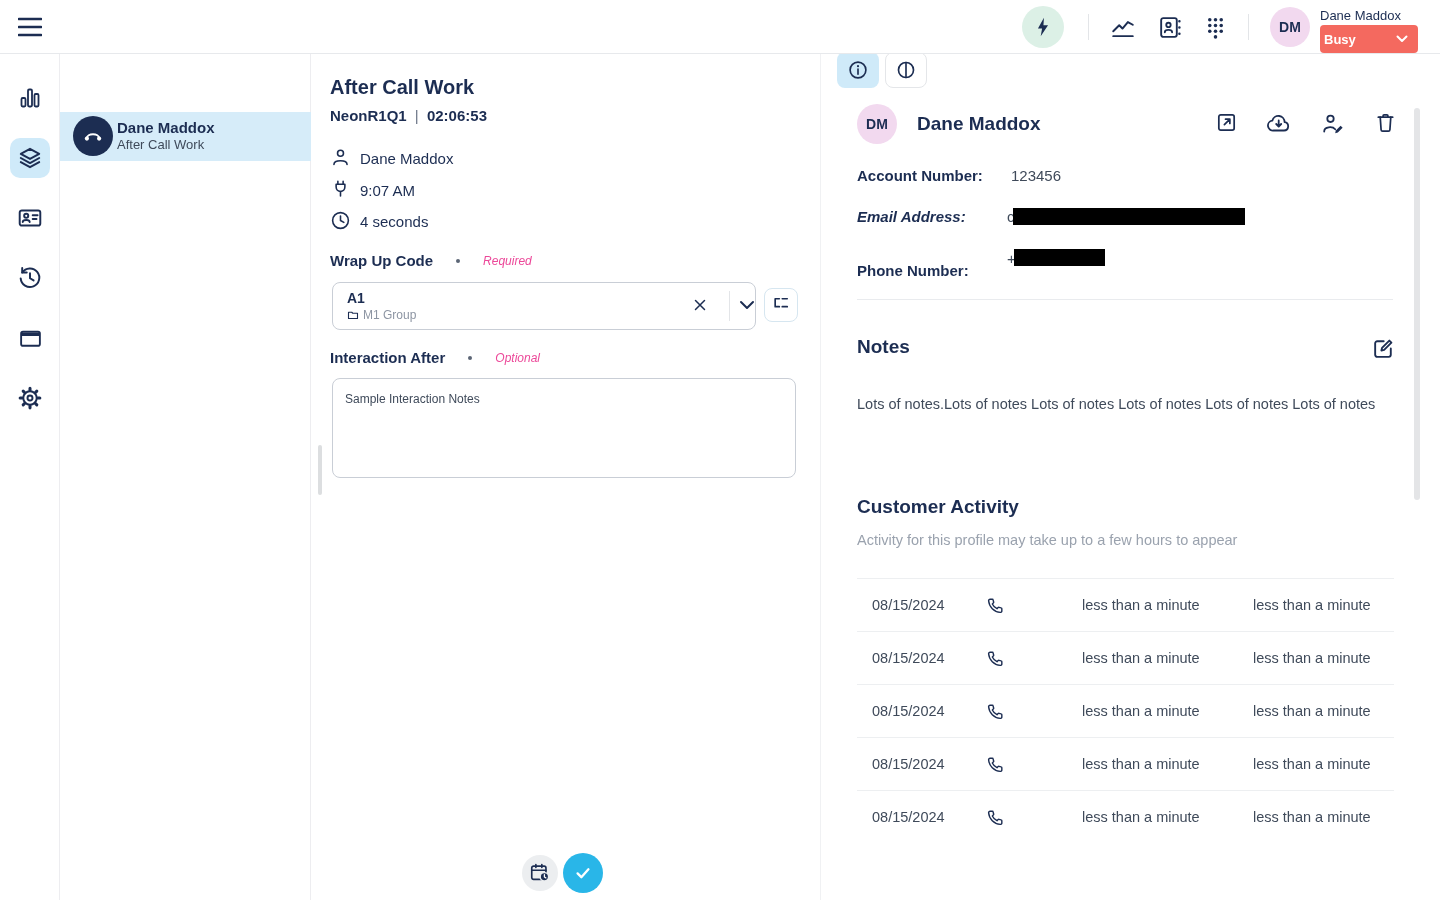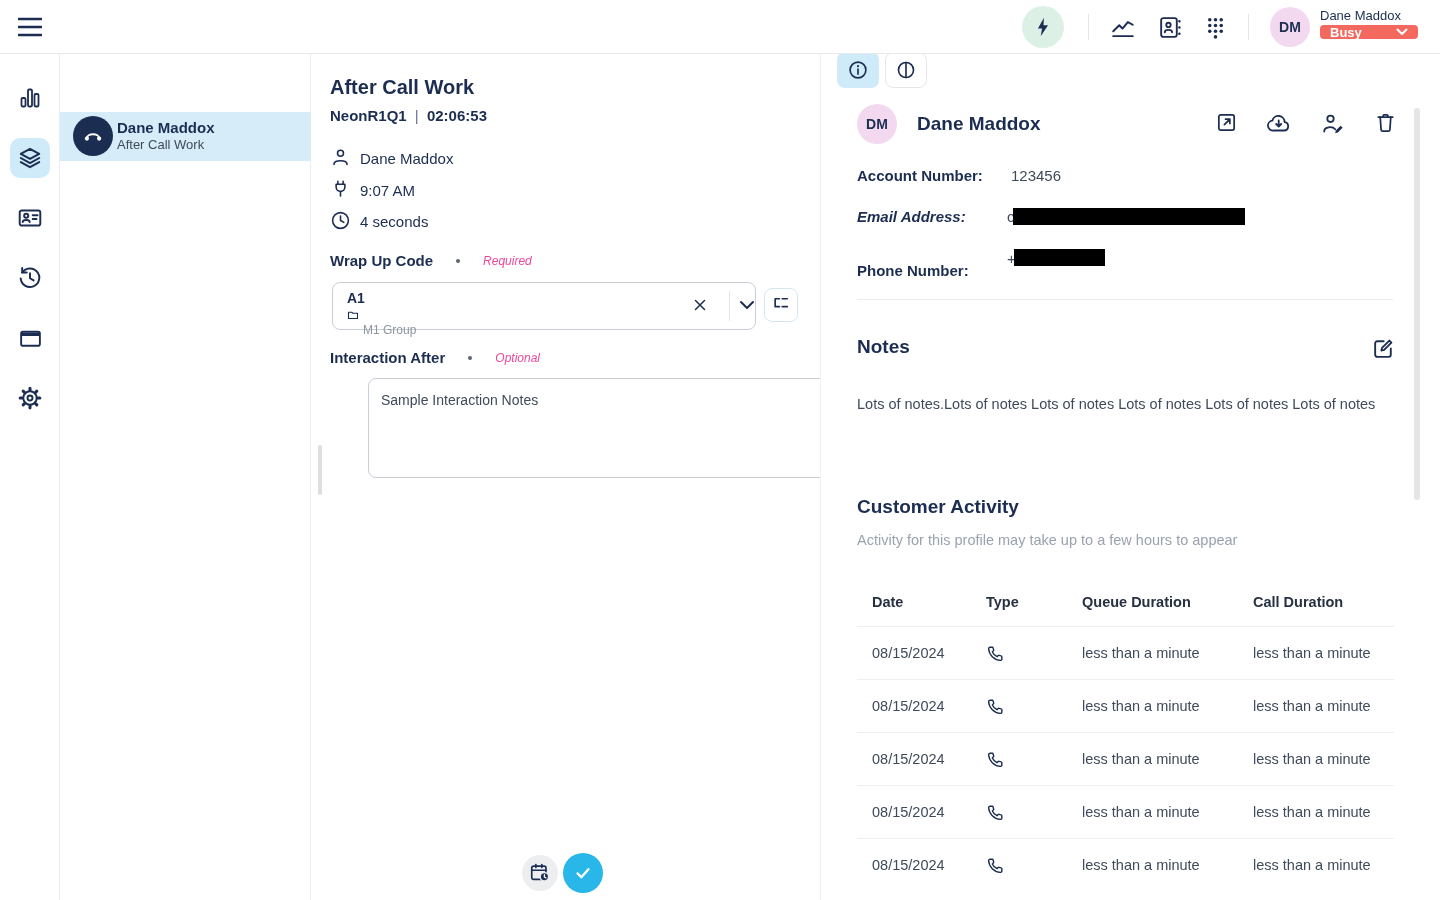--- a/index.html
+++ b/index.html
@@ -8,21 +8,21 @@
   .abs { position:absolute; }
   svg.ic { display:block; fill:none; stroke:#1c2d52; stroke-width:1.8; stroke-linecap:round; stroke-linejoin:round; }
   .navy { color:#1c2d52; }
   .btn { cursor:pointer; background:none; border:none; }
 
   
   .topbar { position:absolute; left:0; top:0; width:1440px; height:54px; background:#fff; border-bottom:1px solid #e7e9ec; z-index:5; }
   .tb-divider { position:absolute; top:14px; width:1px; height:26px; background:#e3e5e8; }
   .circle-btn { position:absolute; border-radius:50%; display:flex; align-items:center; justify-content:center; }
   .avatar { border-radius:50%; display:flex; align-items:center; justify-content:center; font-weight:bold; color:#1c2d52; background:#f2d9ef; }
-  .busy-btn { position:absolute; left:1320px; top:25px; width:98px; height:14px; background:#f4695f; border:none; border-radius:4px; color:#fff; font-weight:bold; font-size:13px; display:flex; align-items:center; justify-content:space-between; padding:0 10px 0 10px; cursor:pointer; font-family:"Liberation Sans",sans-serif; }
+  .busy-btn { position:absolute; left:1320px; top:25px; width:98px; height:28px; background:#f4695f; border:none; border-radius:4px; color:#fff; font-weight:bold; font-size:13px; display:flex; align-items:center; justify-content:space-between; padding:0 10px 0 4px; cursor:pointer; font-family:"Liberation Sans",sans-serif; }
 
   
   .rail { position:absolute; left:0; top:54px; width:60px; height:846px; border-right:1px solid #ededf0; background:#fff; }
   .rail-item { position:absolute; left:10px; width:40px; height:40px; border-radius:10px; display:flex; align-items:center; justify-content:center; cursor:pointer; }
   .rail-item.selected { background:#cfeaf9; }
 
   
   .tasks { position:absolute; left:60px; top:54px; width:251px; height:846px; border-right:1px solid #ededf0; background:#fff; }
   .tasks h2 { position:absolute; left:19px; top:77px; font-size:17px; color:#1c2d52; }
   .task-item { position:absolute; left:0; top:58px; width:251px; height:49px; background:#d6ecf9; cursor:pointer; }
@@ -30,21 +30,21 @@
   .task-title { position:absolute; left:57px; top:7px; font-size:15px; font-weight:bold; color:#1c2d52; }
   .task-sub { position:absolute; left:57px; top:25px; font-size:13px; color:#3f4a5a; }
 
   
   .label-row { display:flex; align-items:center; gap:23px; }
   .dot { width:4px; height:4px; border-radius:50%; background:#5b6575; display:inline-block; }
   .req { font-size:12px; color:#ec4899;font-style:italic; }
   .sec-label { font-size:15px; font-weight:bold; color:#1c2d52; }
   .select-box { position:absolute; left:332px; top:282px; width:424px; height:48px; border:1px solid #c9ced6; border-radius:8px; background:#fff; cursor:pointer; }
   .meta-text { font-size:15px; color:#1c2d52; }
-  .ta { position:absolute; left:332px; top:378px; width:464px; height:100px; border:1px solid #c9ced6; border-radius:8px; padding:13px 12px; font-size:14px; color:#3f4a5a; font-family:"Liberation Sans",sans-serif; resize:none; outline:none;margin-left:36px; }
+  .ta { position:absolute; left:332px; top:378px; width:464px; height:100px; border:1px solid #c9ced6; border-radius:8px; padding:13px 12px; font-size:12px; color:#3f4a5a; font-family:"Liberation Sans",sans-serif; resize:none; outline:none; }
   .scroll-handle { position:absolute; width:4px; height:50px; background:#dcdee0; border-radius:2px; cursor:grab; }
 
   
   .profile { position:absolute; left:820px; top:54px; width:620px; height:846px; background:#fff; border-left:1px solid #f0f1f3; }
   .tab { position:absolute; top:-2px; width:42px; height:36px; border-radius:8px; display:flex; align-items:center; justify-content:center; cursor:pointer; background:#fff; border:1px solid #e4e6e9; }
   .tab.selected { background:#cfeaf9; border:none; }
   .field-label { position:absolute; left:36px; font-size:15px; font-weight:bold; color:#1c2d52; }
   .field-value { position:absolute; left:190px; font-size:15px; color:#3f4a5a; }
   .redact { position:absolute; background:#000; height:17px; }
   .h19 { font-size:19px; font-weight:bold; color:#1c2d52; }
@@ -225,21 +225,21 @@
       <span class="sec-label">Wrap Up Code</span>
       <span class="dot"></span>
       <span class="req">Required</span>
     </div>
 
     <div class="select-box" style="left:21px; top:228px;">
       <div class="abs" style="left:14px; top:7px; font-size:14px; font-weight:bold;">A1</div>
       <svg class="ic abs" style="left:14px; top:26px;" width="12" height="12" viewBox="0 0 24 24" stroke="#8d95a3">
         <path d="M3 6.5 H9.5 L11.5 8.5 H21 V19 H3 Z" stroke-width="2.2"></path>
       </svg>
-      <div class="abs" style="left:30px; top:25px; font-size:12px; color:#8d95a3;margin-top:15px;">M1 Group</div>
+      <div class="abs" style="left:30px; top:25px; font-size:12px; color:#8d95a3;">M1 Group</div>
       <button class="btn abs" style="left:358px; top:13px;">
         <svg class="ic" width="18" height="18" viewBox="0 0 24 24">
           <path d="M6 6 L18 18 M18 6 L6 18" stroke-width="2"></path>
         </svg>
       </button>
       <div class="abs" style="left:396px; top:8px; width:1px; height:30px; background:#e3e5e8;"></div>
       <button class="btn abs" style="left:406px; top:16px;">
         <svg class="ic" width="16" height="12" viewBox="0 0 16 10" stroke="#9aa2ae">
           <path d="M2 2 L8 8 L14 2" stroke-width="2"></path>
         </svg>
@@ -349,26 +349,20 @@
         <path d="M19 12 V18 a2 2 0 0 1-2 2 H6 a2 2 0 0 1-2-2 V7 a2 2 0 0 1 2-2 h6.2"></path>
         <path d="M17.6 4.4 L19.6 6.4 L12.6 13.4 L10 14 L10.6 11.4 Z"></path>
       </svg>
     </button>
     <div class="abs body-text" style="left:36px; top:342px; width:530px;">Lots of notes.Lots of notes Lots of notes Lots of notes Lots of notes Lots of notes</div>
 
     <div class="abs h19" style="left:36px; top:442px;">Customer Activity</div>
     <div class="abs" style="left:36px; top:478px; font-size:14.5px; color:#9aa2ae;">Activity for this profile may take up to a few hours to appear</div>
 
     <div class="table">
-      <div class="trow thead">
-        <div>Date</div>
-        <div>Type</div>
-        <div>Queue Duration</div>
-        <div>Call Duration</div>
-      </div>
 
       <div class="trow tdata">
         <div>08/15/2024</div>
         <div>
           <svg class="ic" width="19" height="19" viewBox="0 0 24 24" stroke-width="1.7">
             <path d="M5.2 4 h2.8 a1 1 0 0 1 1 .9 c.13.93.37 1.83.7 2.68 a1 1 0 0 1-.24 1.06 L8 10.1 a12.4 12.4 0 0 0 5.9 5.9 l1.46-1.46 a1 1 0 0 1 1.06-.24 c.85.33 1.75.57 2.68.7 a1 1 0 0 1 .9 1 V18.8 a1.9 1.9 0 0 1-2.06 1.9 A16 16 0 0 1 3.3 6.06 1.9 1.9 0 0 1 5.2 4 Z"></path>
           </svg>
         </div>
         <div>less than a minute</div>
         <div>less than a minute</div>

